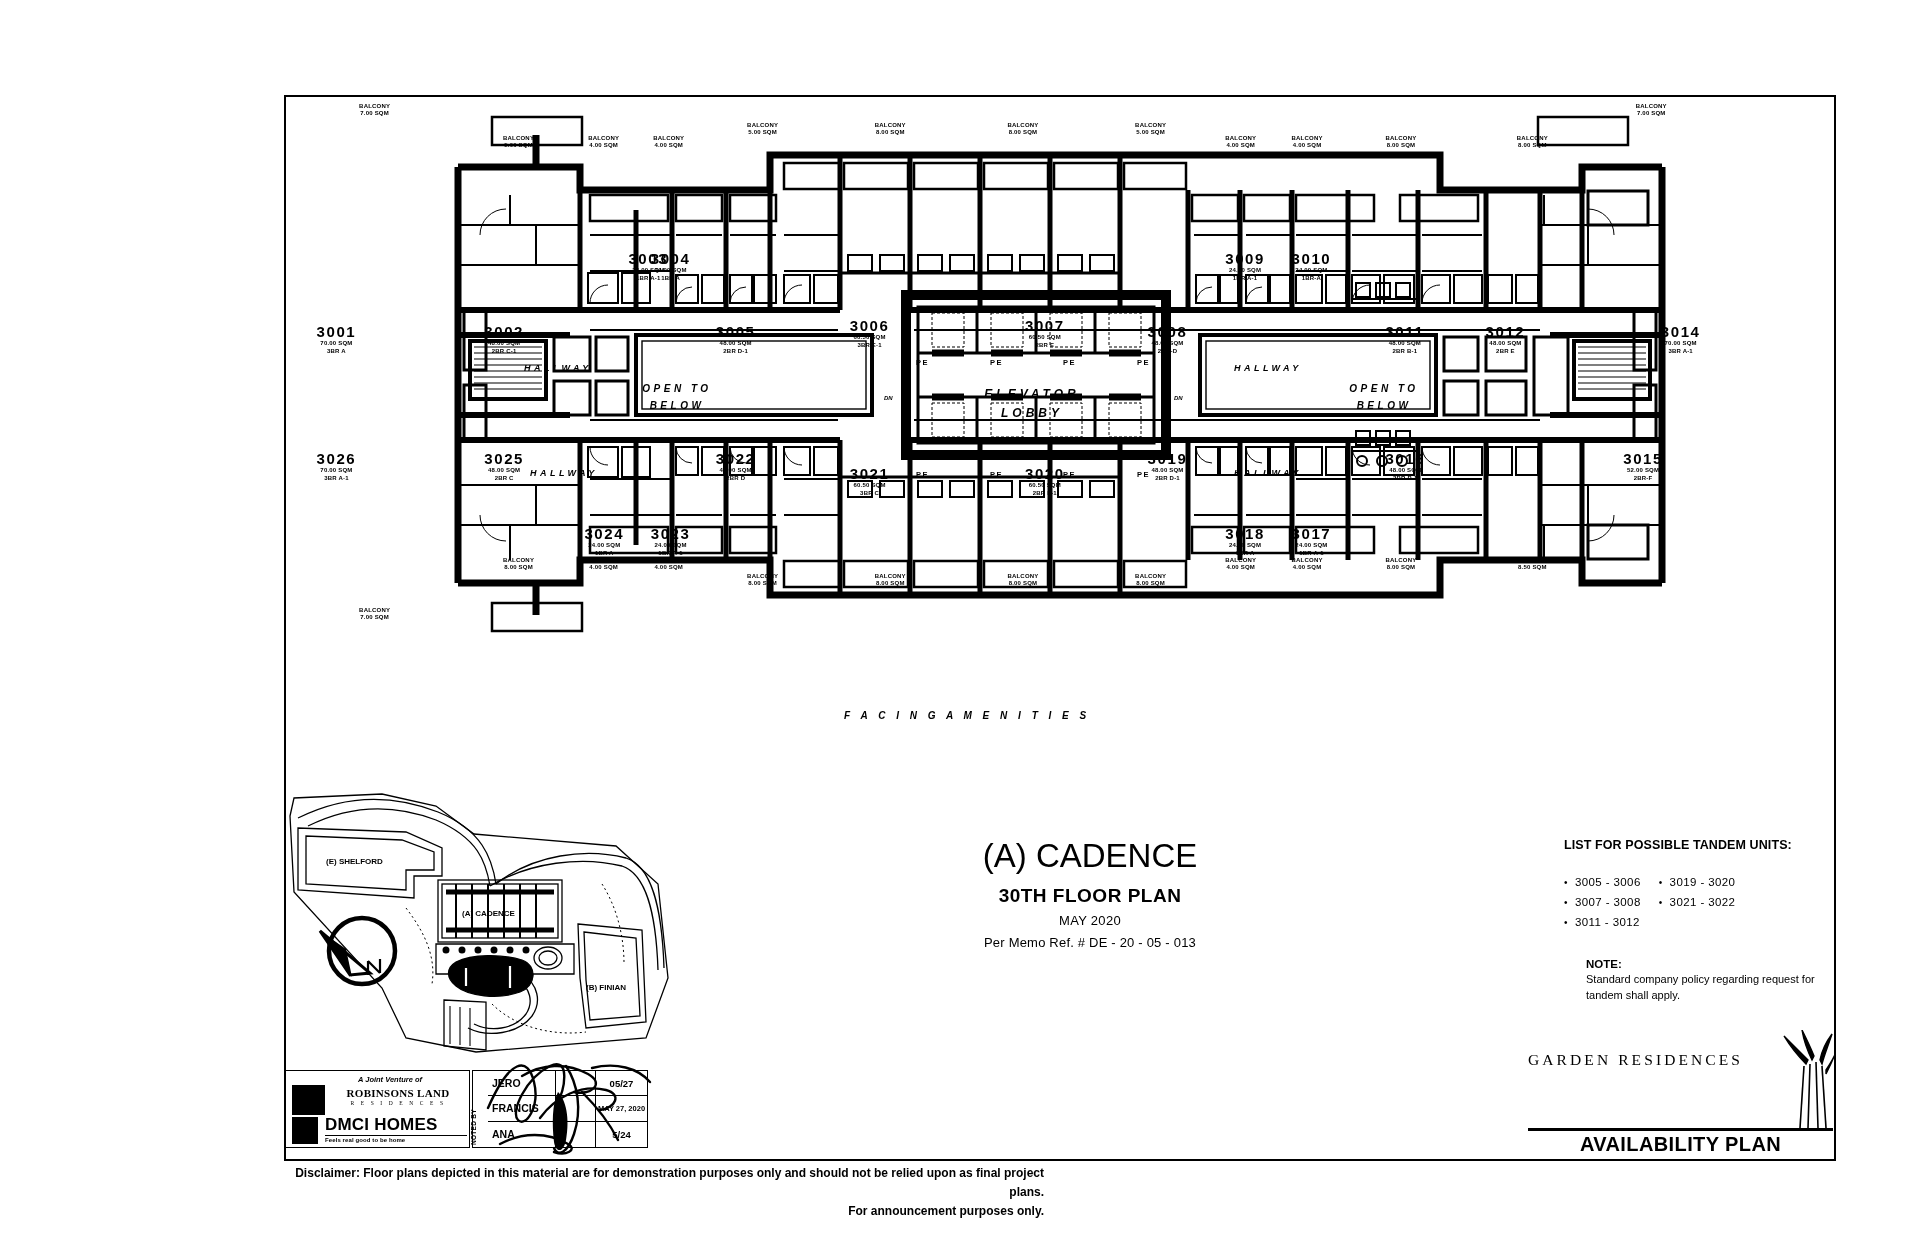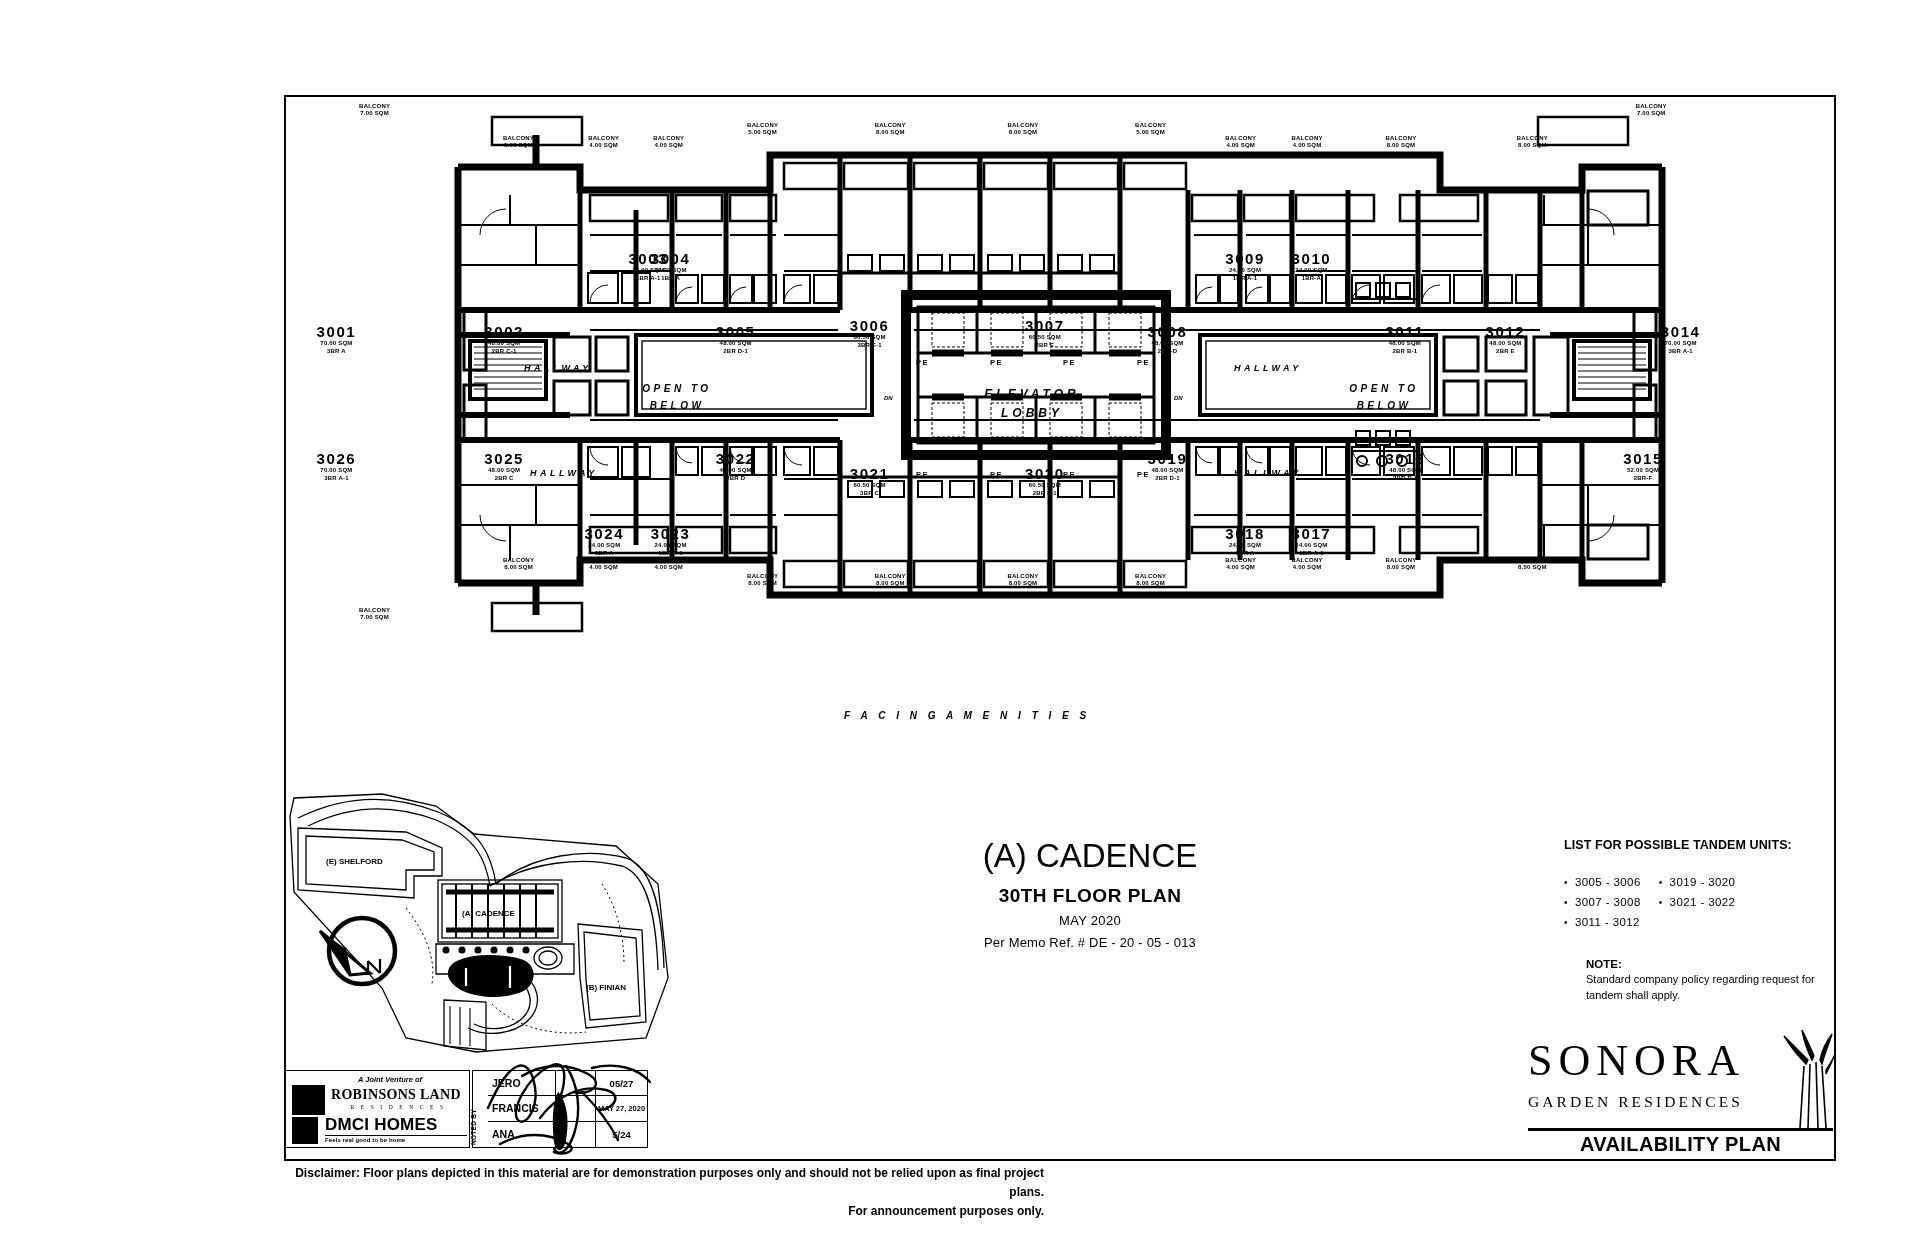--- a/index.html
+++ b/index.html
@@ -100,22 +100,22 @@
 
   
   #logobox{
     position:absolute; left:284px; top:1070px; width:186px; height:78px;
     border:1.6px solid #000;
   }
   #jv{ position:absolute; left:30px; top:4px; width:150px; text-align:center;
        font-size:7.5px; font-style:italic; font-weight:bold; }
   #rlc-mark{ position:absolute; left:7px; top:14px; width:33px; height:30px; background:#000; }
   #rlc-text{ position:absolute; left:46px; top:16px; width:134px; }
-  #rlc-text .r1{ font-family:"Liberation Serif", serif; font-size:14px; font-weight:bold;
-                 letter-spacing:.3px; text-align:left; }
+  #rlc-text .r1{ font-family:"Liberation Serif", serif; font-size:11px; font-weight:bold;
+                 letter-spacing:.3px; text-align:center; }
   #rlc-text .r2{ font-family:"Liberation Serif", serif; font-size:5.5px;
                  letter-spacing:2.6px; text-align:center; margin-top:1px; }
   #dmci-mark{ position:absolute; left:7px; top:46px; width:26px; height:27px; background:#000; }
   #dmci-text{ position:absolute; left:40px; top:44px; width:142px; }
   #dmci-text .d1{ font-size:17px; font-weight:bold; letter-spacing:.2px; }
   #dmci-text .d2{ font-size:6px; font-weight:bold; letter-spacing:.1px;
                   border-top:1px solid #000; padding-top:1px; margin-top:0px; }
 
   
   #notedby{
@@ -819,21 +819,20 @@
     </div>
   </div>
 </div>
 
 <div id="note">
   <div class="nh">NOTE:</div>
   <div class="nb">Standard company policy regarding request for tandem shall apply.</div>
 </div>
 
 <div id="sonora">
-  <div class="s1">SONORA</div>
   <div class="s2">GARDEN RESIDENCES</div>
 </div>
 <svg id="wheat" width="56" height="100" viewBox="0 0 56 100">
   <g fill="#000" stroke="#000" stroke-width="1.4">
     <path d="M28 30 C20 22 12 14 4 6 C10 16 18 26 26 34 Z"></path>
     <path d="M34 26 C30 16 26 8 22 0 C24 12 28 22 32 30 Z"></path>
     <path d="M40 30 C42 20 46 12 52 4 C48 16 44 26 42 34 Z"></path>
     <path d="M46 40 C50 34 54 28 56 22 C52 32 48 40 46 44 Z"></path>
   </g>
   <g stroke="#000" stroke-width="1.6" fill="none">

